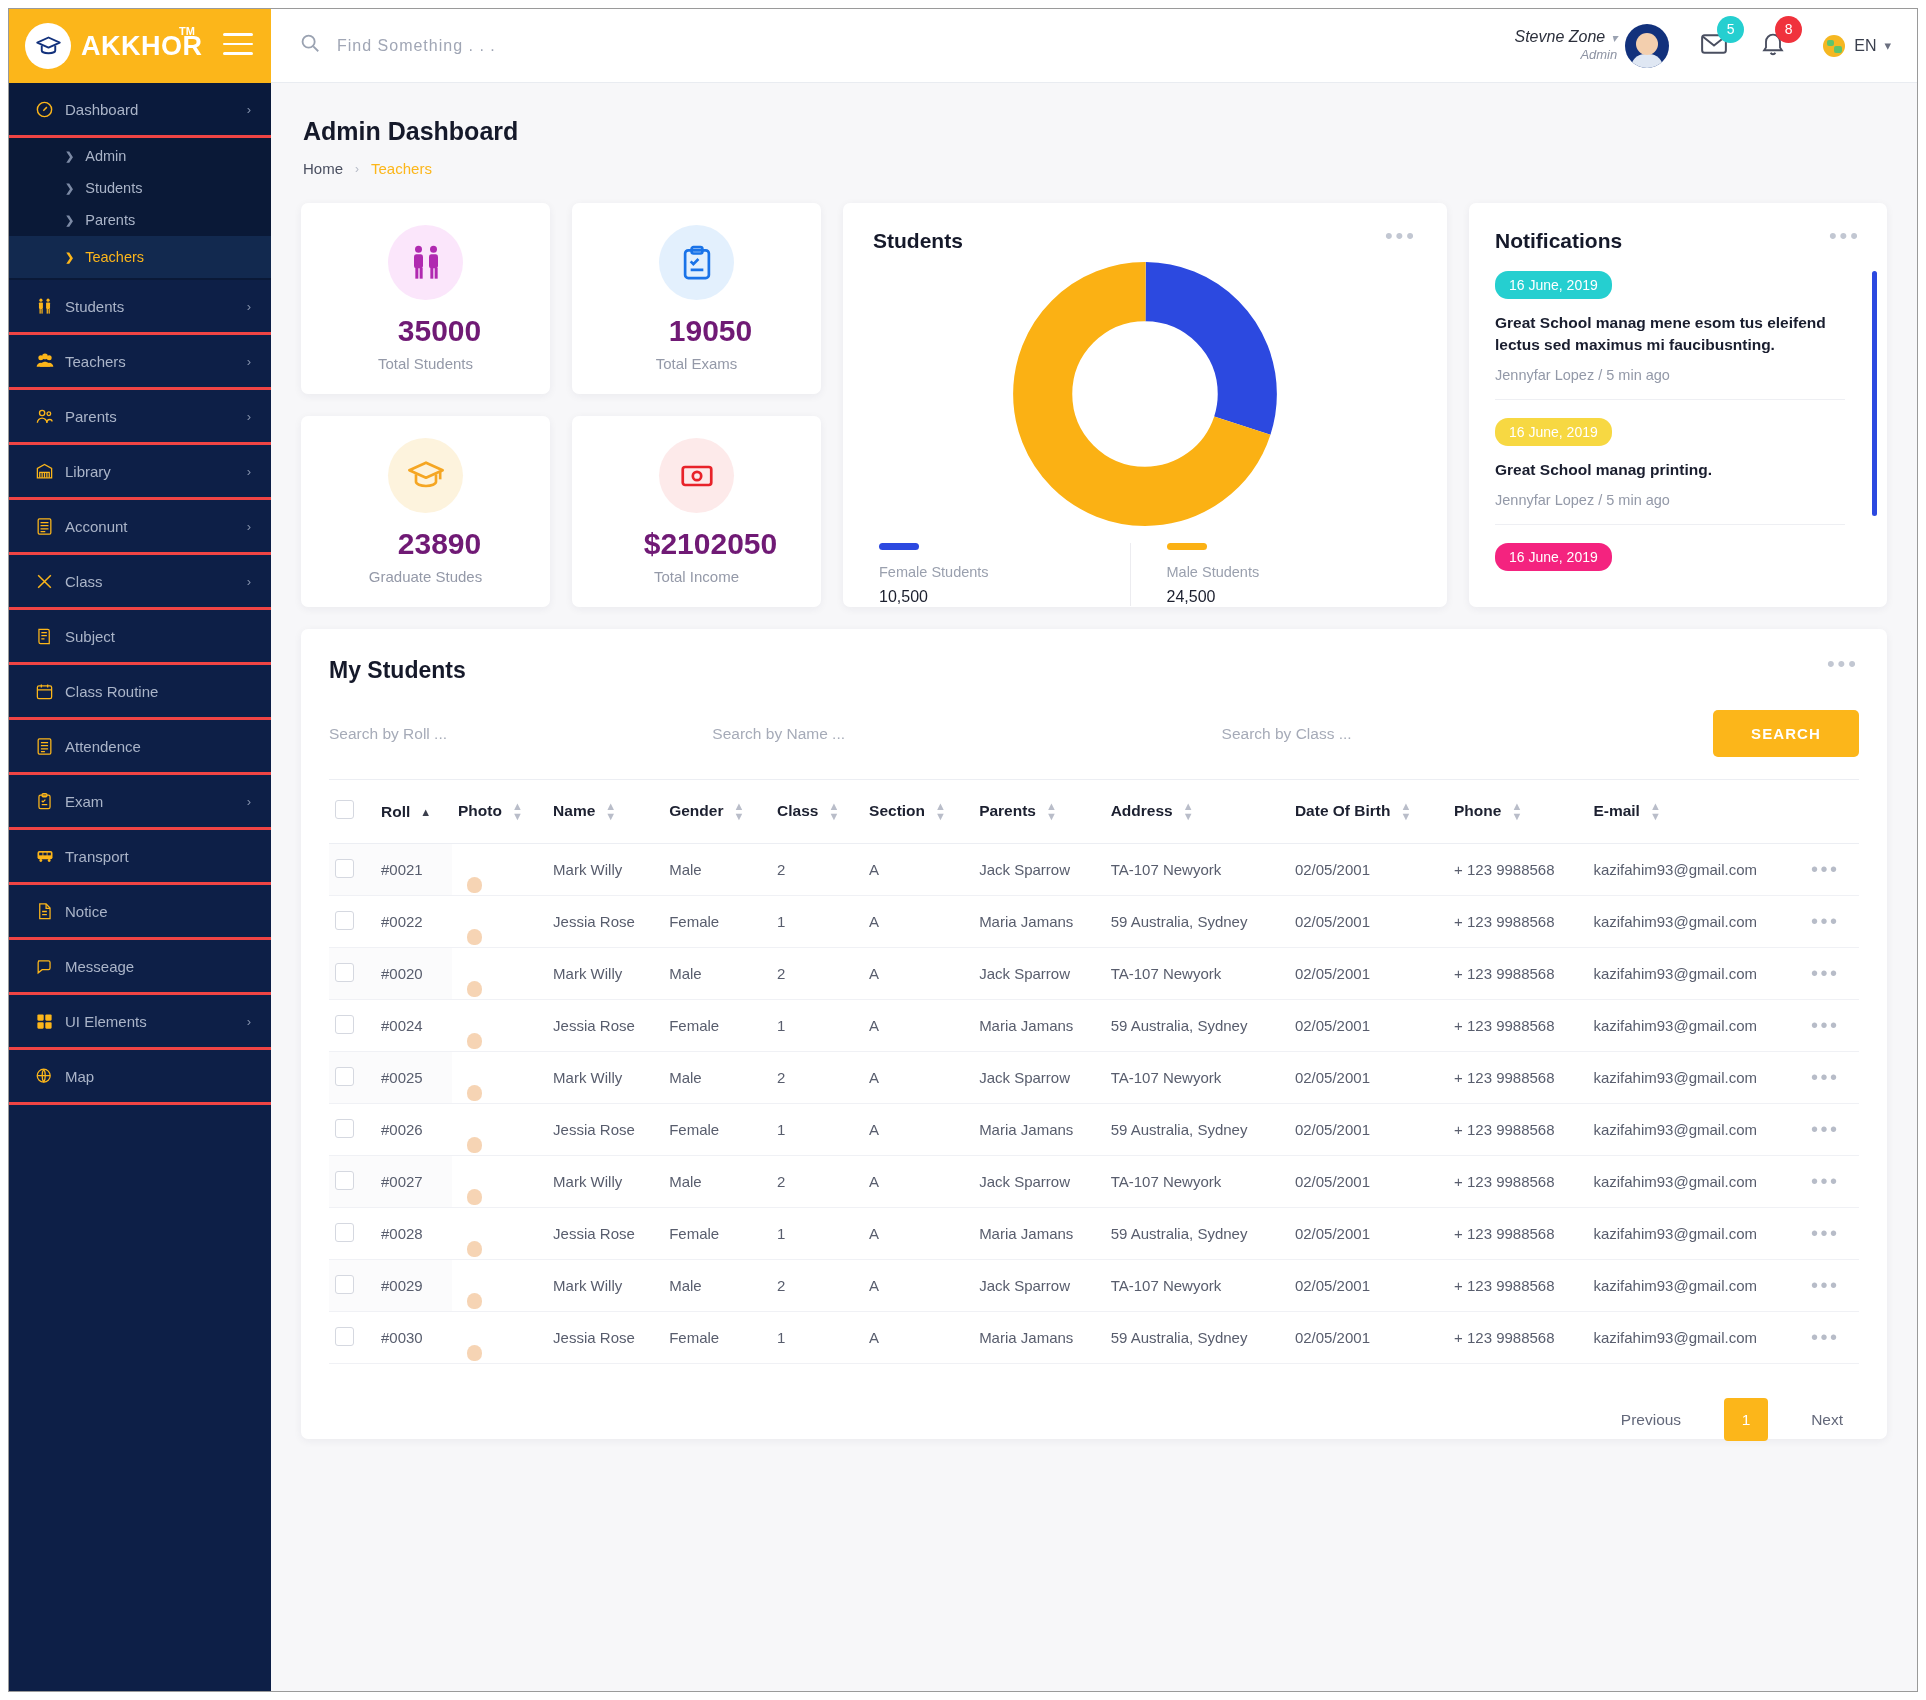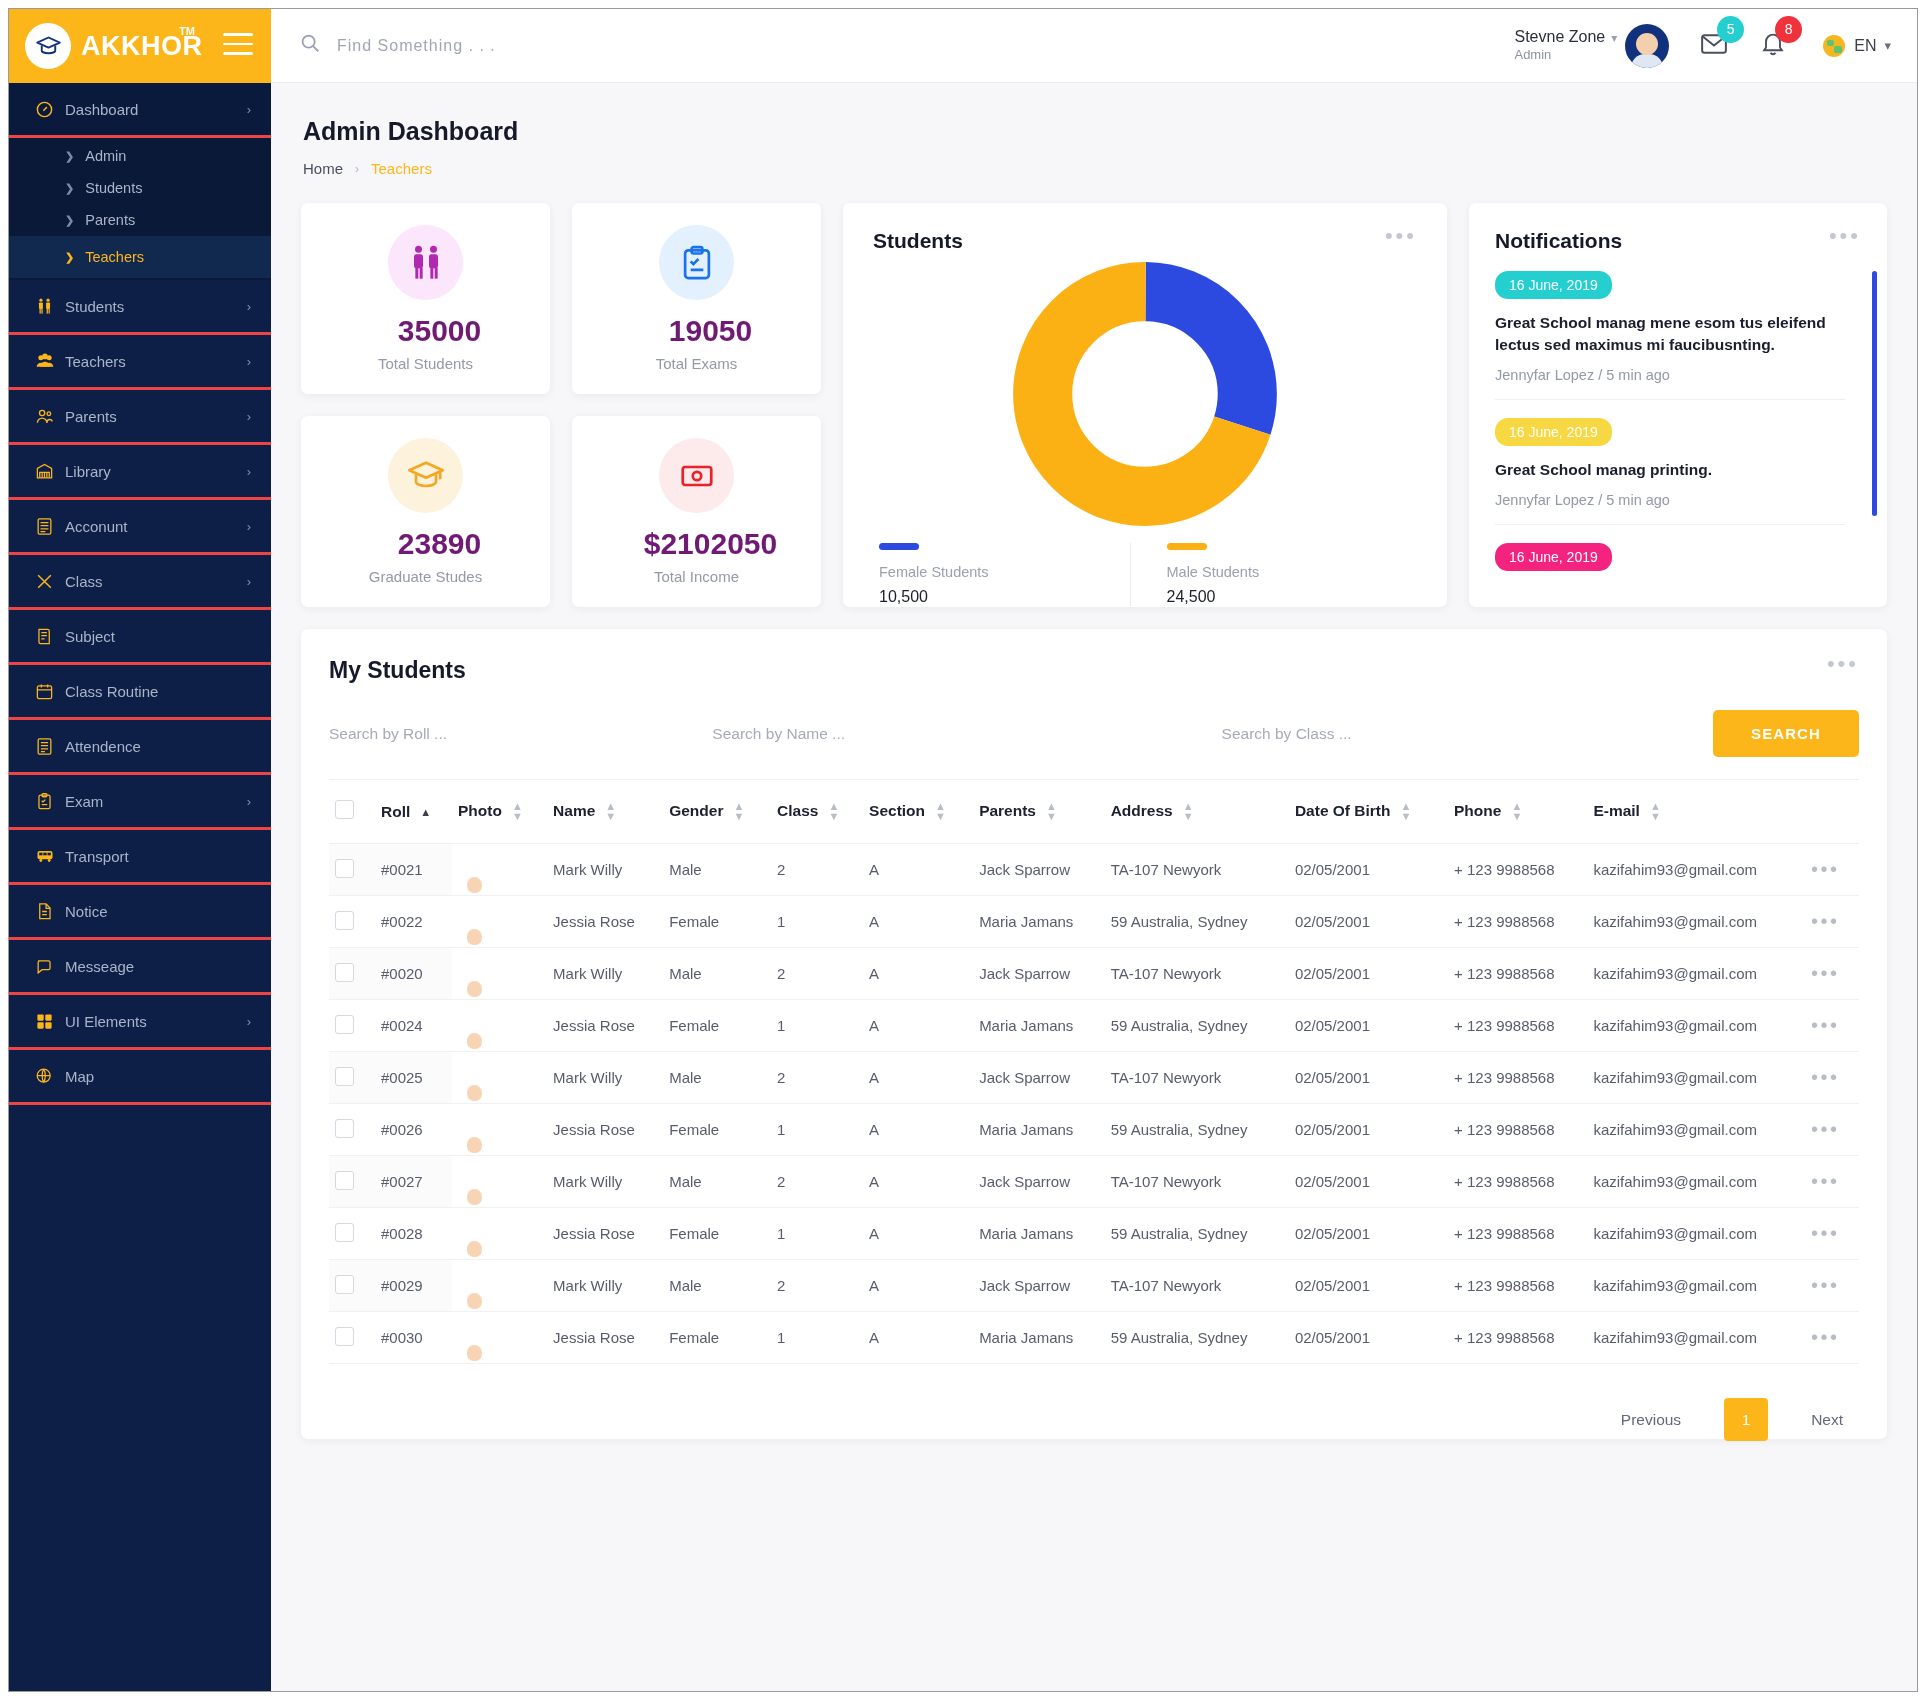--- a/index.html
+++ b/index.html
@@ -76,21 +76,21 @@
   }
   .search-wrap { display: flex; align-items: center; padding-left: 28px; flex: 1; }
   .search-ico { color: #9aa2b1; font-size: 20px; margin-right: 16px; }
   .search-input {
     border: none; outline: none; font-size: 16px; color: #55596a;
     font-family: "Liberation Sans", sans-serif; width: 420px; background: transparent;
   }
   .search-input::placeholder { color: #a0a6b5; letter-spacing: 1px; }
 
   .topright { display: flex; align-items: center; padding-right: 26px; gap: 0; }
-  .user-block { text-align: left; margin-right: 8px; line-height: 1.25; }
+  .user-block { text-align: right; margin-right: 8px; line-height: 1.25; font-style: italic; }
   .user-name { font-size: 16px; color: #2b2f3b; }
   .user-caret { color: #9aa2b1; font-size: 12px; margin-left: 6px; }
   .user-role { font-size: 13px; color: #8d93a3; }
   .avatar-top {
     width: 44px; height: 44px; border-radius: 50%;
     background: #12317c; position: relative; overflow: hidden; flex: 0 0 auto;
   }
   .avatar-top::after{
     content:""; position:absolute; left:11px; top:9px; width:22px; height:22px;
     border-radius:50%; background:#f3cfae;

